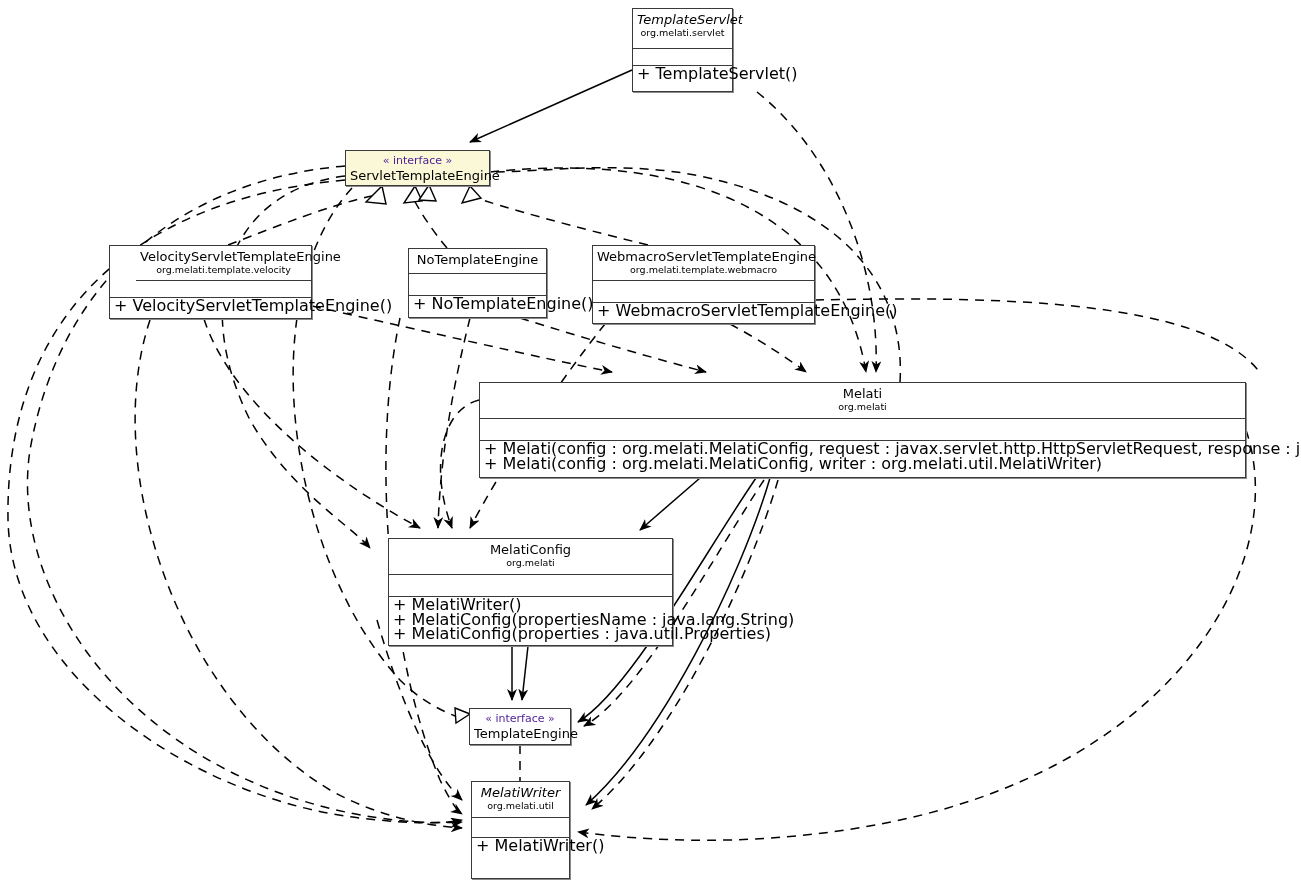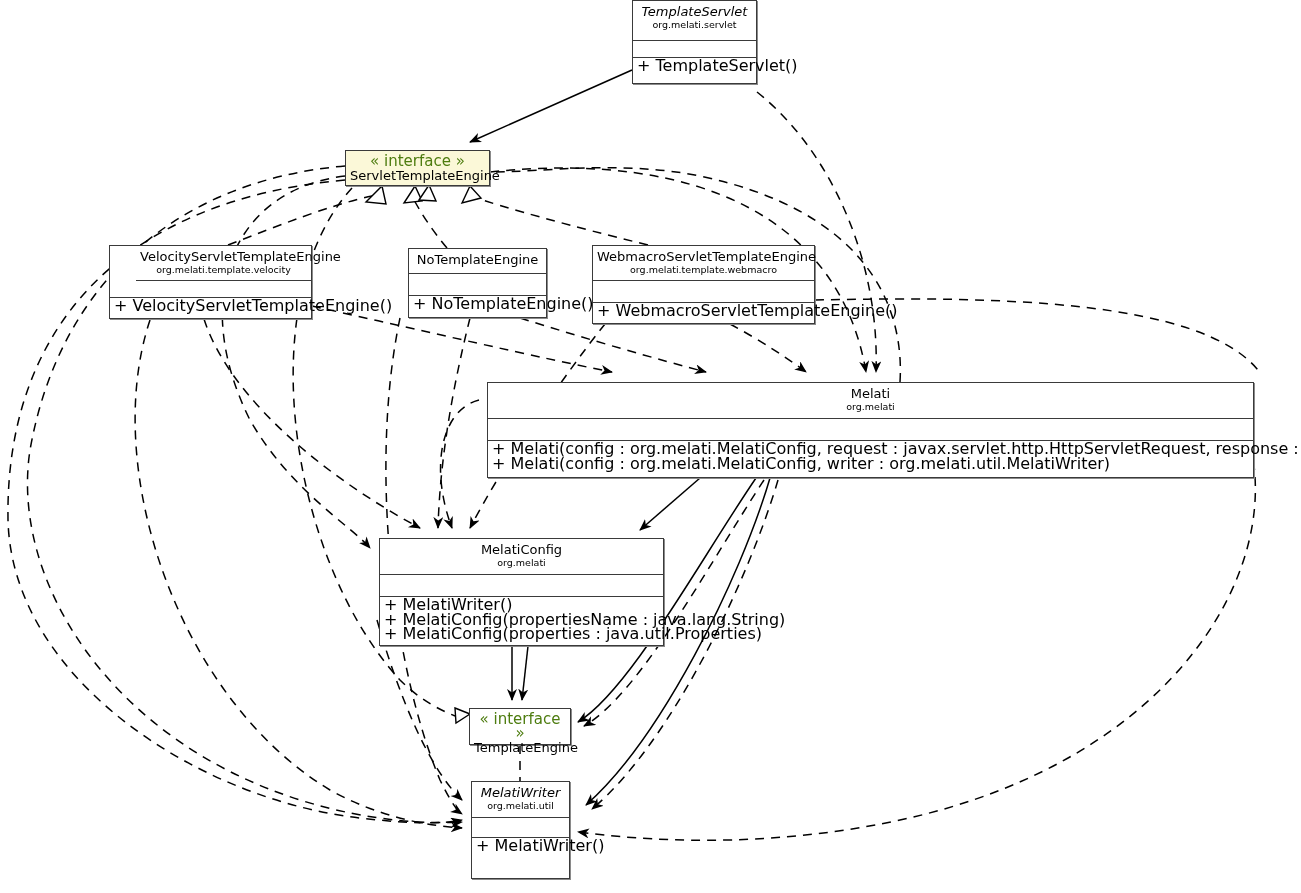--- a/index.html
+++ b/index.html
@@ -5,21 +5,21 @@
   html,body{margin:0;padding:0;background:#ffffff;}
   body{font-family:"DejaVu Sans", sans-serif;}
   #stage{position:relative;width:1301px;height:893px;background:#ffffff;overflow:hidden;}
   svg#edges{position:absolute;left:0;top:0;width:1301px;height:893px;}
   .umlbox{position:absolute;box-sizing:border-box;background:#ffffff;border:1px solid #3a3a3a;
           box-shadow:1px 1px 0 #8a8a8a;}
   .umlbox.iface-hl{background:#fbf8d8;}
   .sect{box-sizing:border-box;border-bottom:1px solid #3a3a3a;padding:2px 4px;}
   .sect:last-child{border-bottom:none;}
   .hdr{text-align:center;padding-top:3px;padding-bottom:3px;}
-  .stereo{font-size:15px;line-height:14px;color:#4d7c0f;}
+  .stereo{font-size:11px;line-height:14px;color:#4c1d95;}
   .cname{font-size:13px;line-height:15px;color:#000;white-space:nowrap;}
   .cname.ital{font-style:italic;}
   .pkg{font-size:9.5px;line-height:11px;color:#000;}
   .emptysect{height:17px;}
   .ops{padding:1px 4px 2px 4px;}
   .op{font-size:16px;line-height:14.5px;color:#000;white-space:nowrap;text-align:left;}
 </style>
 </head>
 <body>
 
@@ -80,21 +80,21 @@
       <path stroke-dasharray="9,7" d="M 377,620 C 400,700 430,770 462,800" marker-end="url(#mFill)"></path>
       <path stroke-dasharray="9,7" d="M 150,320 C 100,470 180,700 330,790 C 380,818 430,826 462,828" marker-end="url(#mFill)"></path>
       <path stroke-dasharray="9,7" d="M 400,318 C 370,460 390,660 440,780 C 450,800 456,810 462,814" marker-end="url(#mFill)"></path>
       <path stroke-dasharray="9,7" d="M 1246,430 C 1290,560 1180,760 900,820 C 760,850 640,840 578,832" marker-end="url(#mFill)"></path>
       <path stroke-dasharray="9,7" d="M 345,166 C 180,180 60,280 30,450 C 10,580 110,740 300,800 C 370,822 430,824 462,822" marker-end="url(#mFill)"></path>
       <path stroke-dasharray="9,7" d="M 345,180 C 120,200 5,330 8,520 C 12,680 200,800 360,818 C 410,824 445,824 462,820" marker-end="url(#mFill)"></path>
       <path stroke-dasharray="9,7" d="M 815,300 C 1000,296 1200,300 1258,370"></path>
     </g>
   </svg>
 
-  <div class="umlbox" style="left:632px;top:0;width:125px;height:84px;">
+  <div class="umlbox" style="left:632px;top:8px;width:101px;height:84px;">
     <div class="sect hdr" style="height:40px;">
       <div class="cname ital">TemplateServlet</div>
       <div class="pkg">org.melati.servlet</div>
     </div>
     <div class="sect emptysect"></div>
     <div class="sect ops">
       <div class="op">+ TemplateServlet()</div>
     </div>
   </div>
 
@@ -130,33 +130,33 @@
     <div class="sect hdr" style="height:35px;">
       <div class="cname">WebmacroServletTemplateEngine</div>
       <div class="pkg">org.melati.template.webmacro</div>
     </div>
     <div class="sect emptysect" style="height:22px;"></div>
     <div class="sect ops">
       <div class="op">+ WebmacroServletTemplateEngine()</div>
     </div>
   </div>
 
-  <div class="umlbox" style="left:479px;top:382px;width:767px;height:96px;margin-left:8px;">
+  <div class="umlbox" style="left:479px;top:382px;width:767px;height:96px;">
     <div class="sect hdr" style="height:36px;">
       <div class="cname">Melati</div>
       <div class="pkg">org.melati</div>
     </div>
     <div class="sect emptysect" style="height:22px;"></div>
     <div class="sect ops">
       <div class="op">+ Melati(config : org.melati.MelatiConfig, request : javax.servlet.http.HttpServletRequest, response : javax.servlet.http.HttpServletResponse)</div>
       <div class="op">+ Melati(config : org.melati.MelatiConfig, writer : org.melati.util.MelatiWriter)</div>
     </div>
   </div>
 
-  <div class="umlbox" style="left:379px;top:538px;width:285px;height:108px;">
+  <div class="umlbox" style="left:388px;top:538px;width:285px;height:108px;">
     <div class="sect hdr" style="height:36px;">
       <div class="cname">MelatiConfig</div>
       <div class="pkg">org.melati</div>
     </div>
     <div class="sect emptysect" style="height:22px;"></div>
     <div class="sect ops">
       <div class="op">+ MelatiWriter()</div>
       <div class="op">+ MelatiConfig(propertiesName : java.lang.String)</div>
       <div class="op">+ MelatiConfig(properties : java.util.Properties)</div>
     </div>

